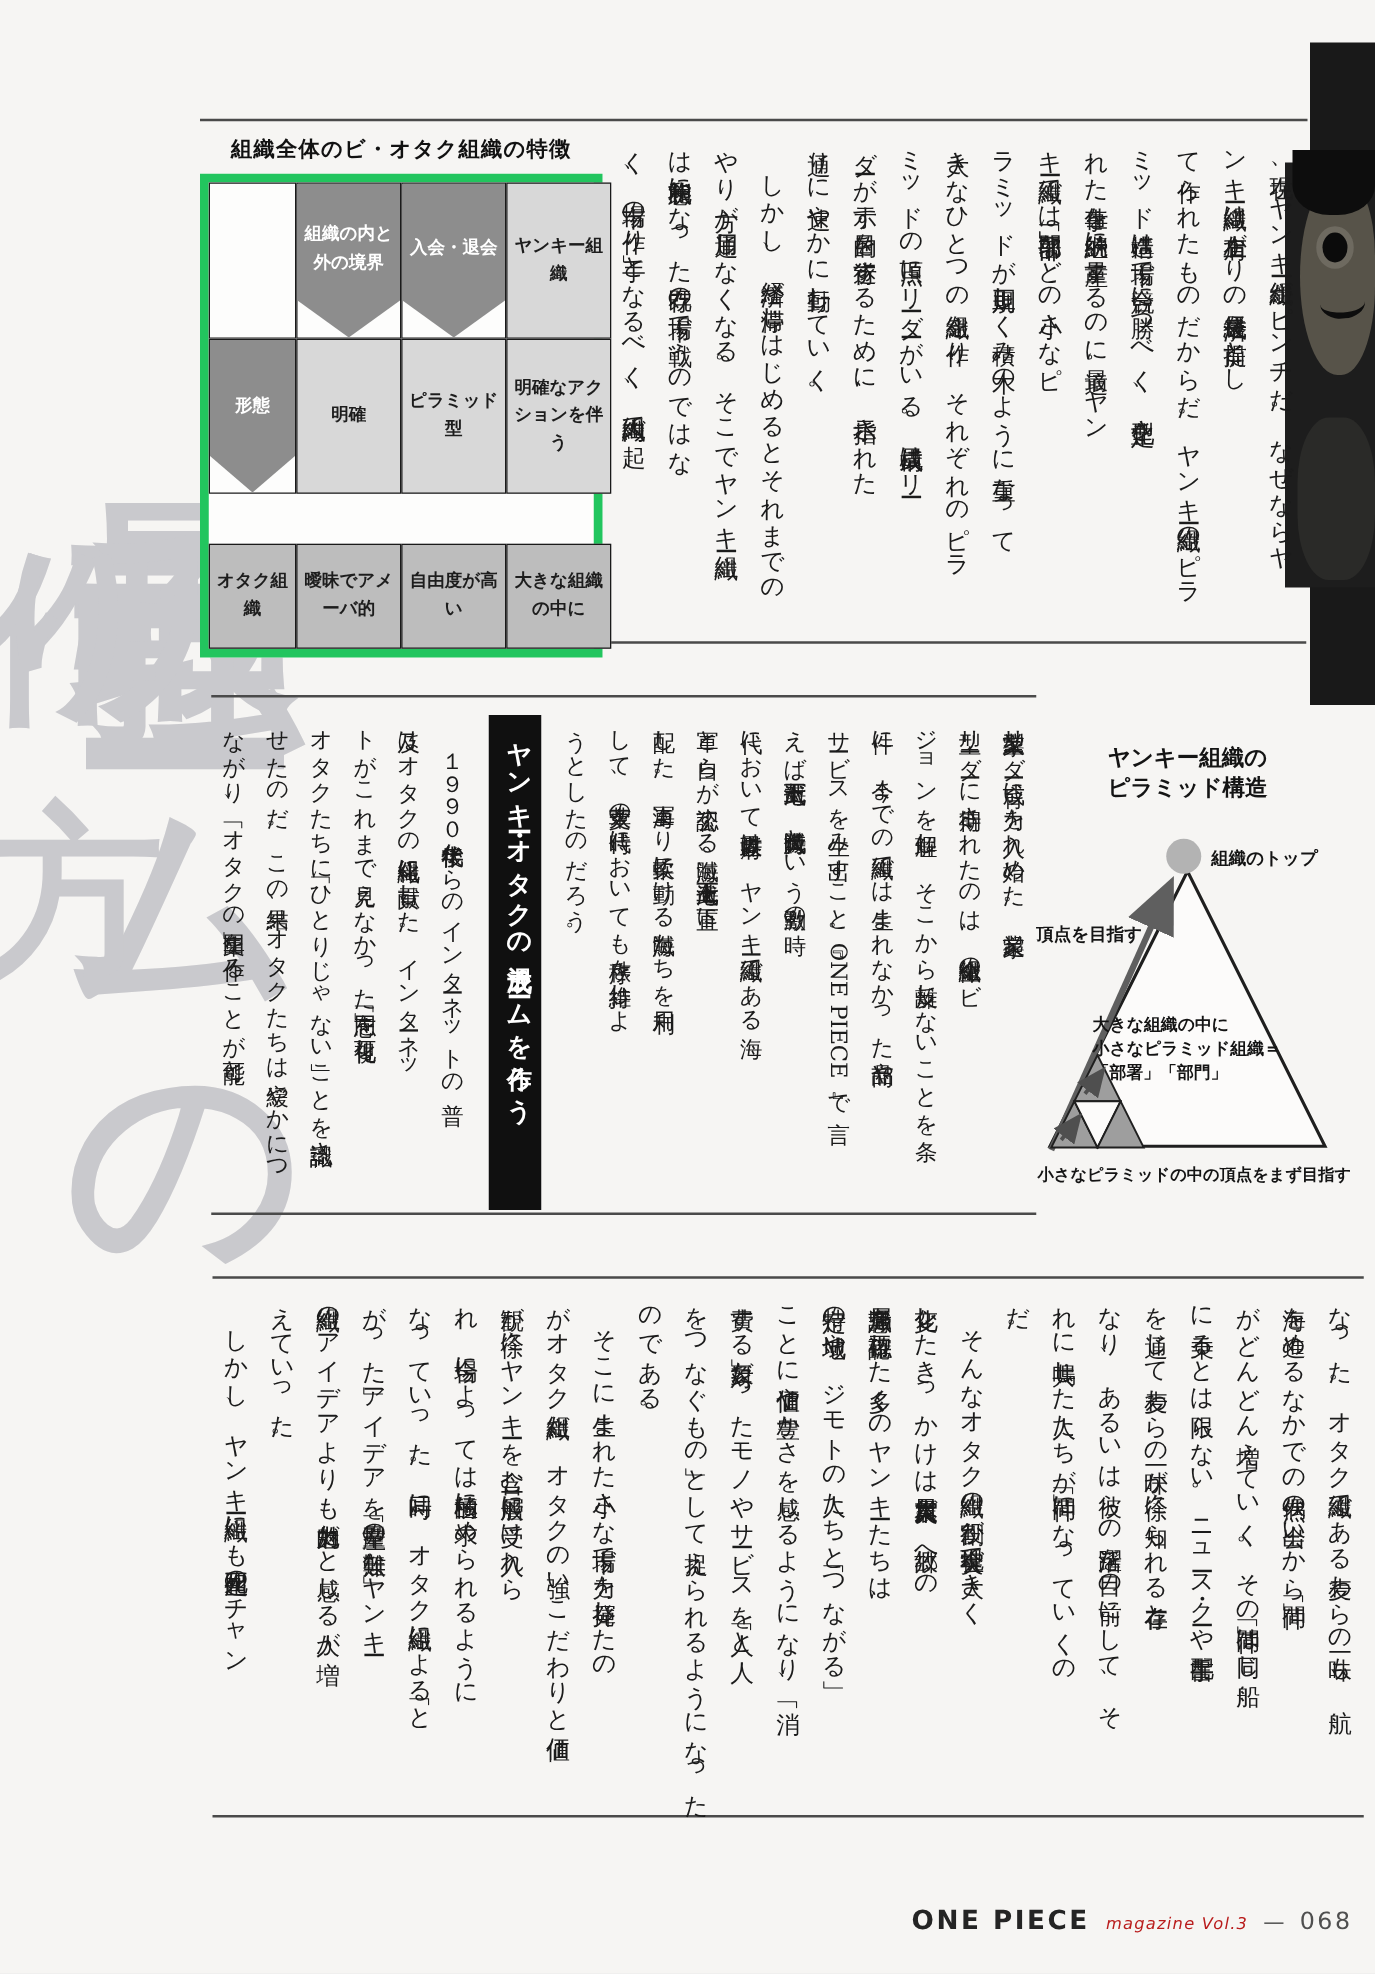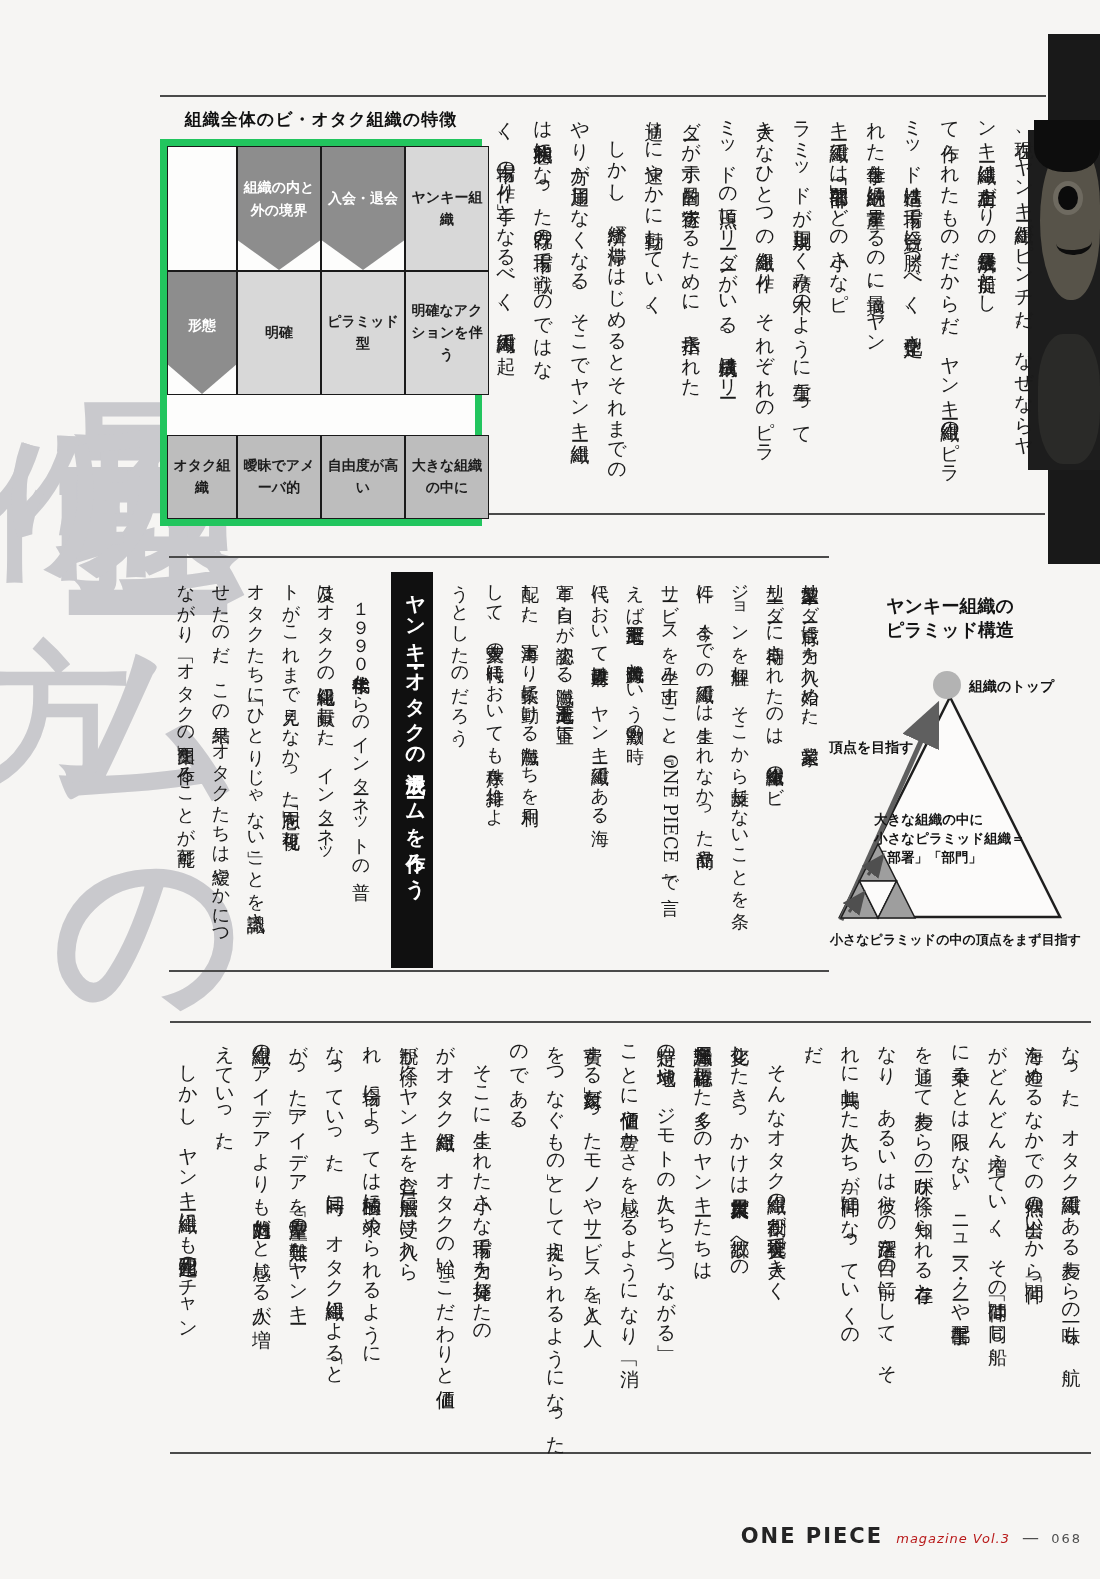--- a/index.html
+++ b/index.html
@@ -60,21 +60,21 @@
   
   .diagram{position:absolute;left:815px;top:582px;width:275px;height:385px;z-index:4;margin-left:12px;}
   .diagram text{font-family:"DejaVu Sans","Liberation Sans",sans-serif;
     font-weight:bold;fill:#141414;}
   
   .footer{position:absolute;left:0;top:1524px;width:1082px;text-align:right;z-index:4;
     font-family:"DejaVu Sans","Liberation Sans",sans-serif;}
   .f-brand{font-weight:bold;font-size:21px;letter-spacing:2px;color:#242424;}
   .f-mag{font-size:13px;color:#b91c1c;letter-spacing:1px;margin-left:8px;font-style:italic;}
   .f-sep{font-size:17px;color:#4f4f4f;margin:0 7px;}
-  .f-page{font-size:13px;color:#4f4f4f;letter-spacing:2px;}
+  .f-page{font-size:19px;color:#4f4f4f;letter-spacing:2px;}
 </style>
 </head>
 <body>
 
 <div class="page">
 
   <div class="wm-col wm-1">最強チームの</div>
   <div class="wm-col wm-2">作り方</div>
 
   <div class="corner-art">

